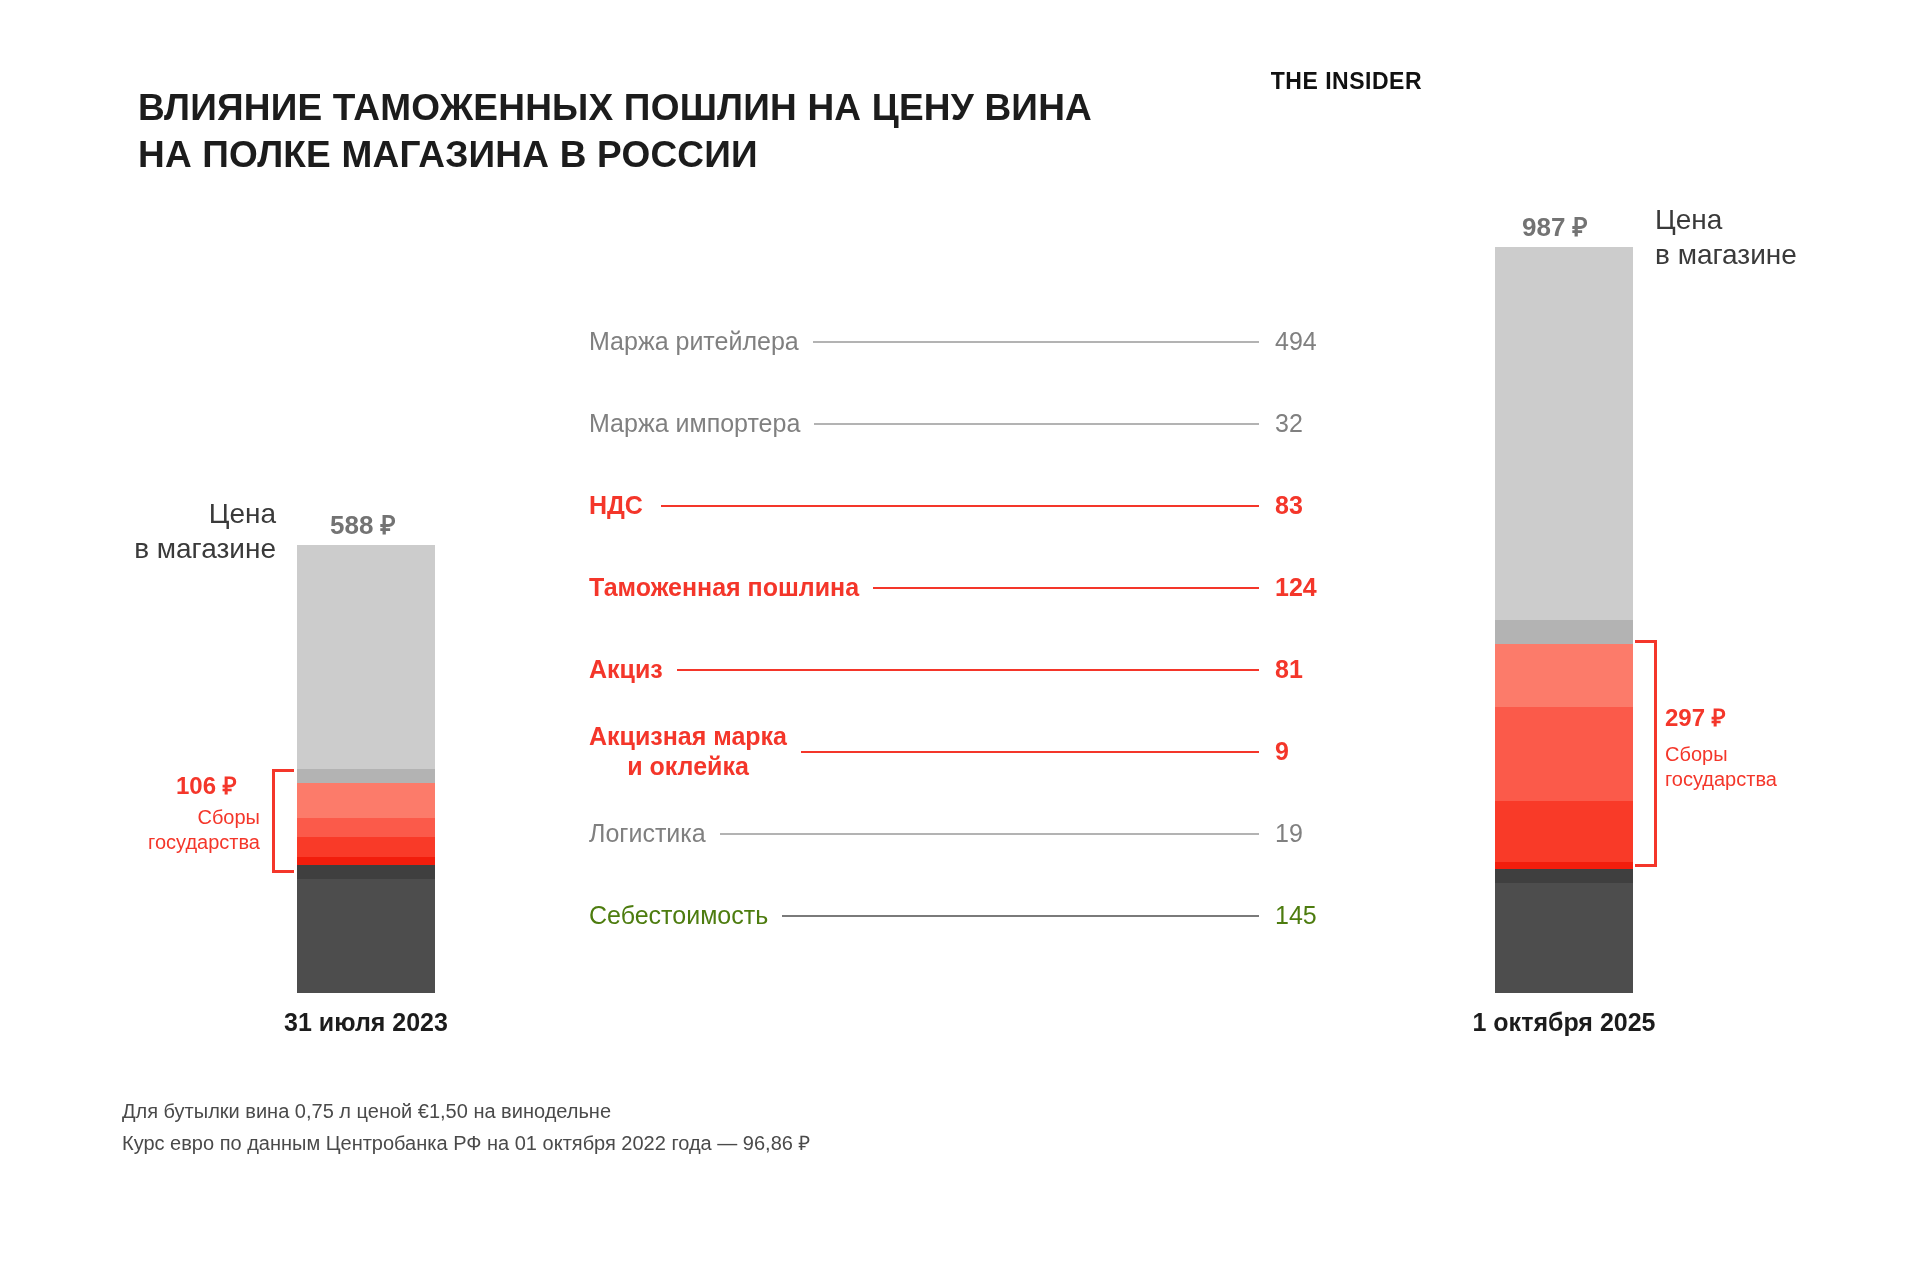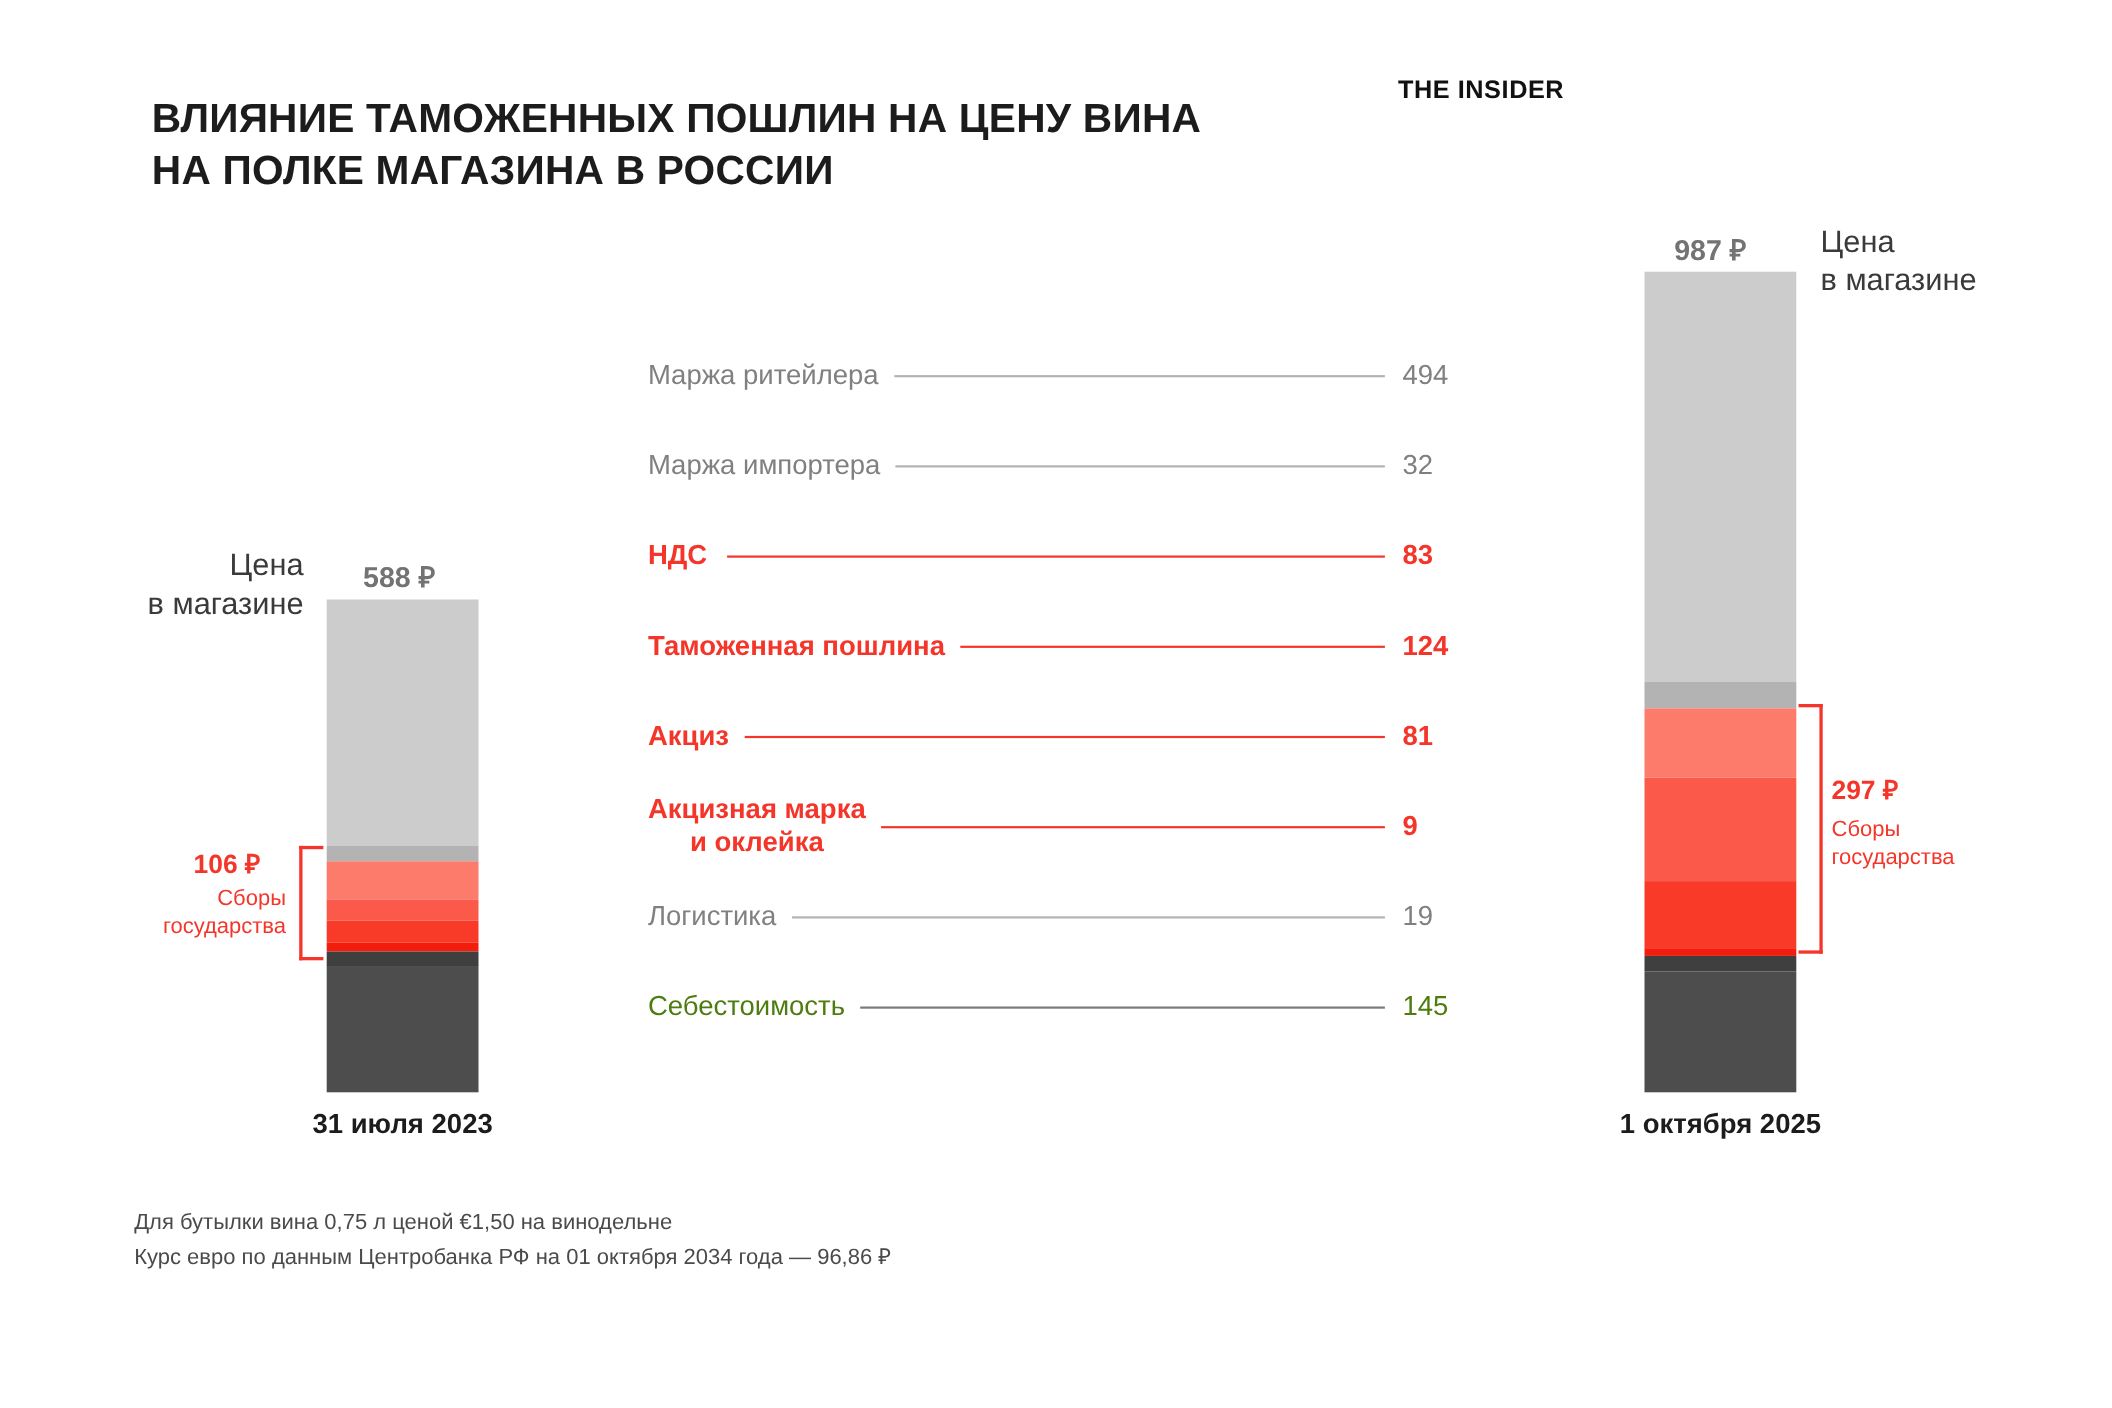--- a/index.html
+++ b/index.html
@@ -273,14 +273,14 @@
     <span class="line"></span>
     <span class="val left">150</span>
     <span class="name">Себестоимость</span>
     <span class="val right">145</span>
   </div>
 
 </div>
 
 <div id="notes">
   <div>Для бутылки вина 0,75 л ценой €1,50 на винодельне</div>
-  <div>Курс евро по данным Центробанка РФ на 01 октября 2034 года — 96,86 ₽</div>
+  <div>Курс евро по данным Центробанка РФ на 01 октября 2022 года — 96,86 ₽</div>
 </div>
 
 </body></html>

